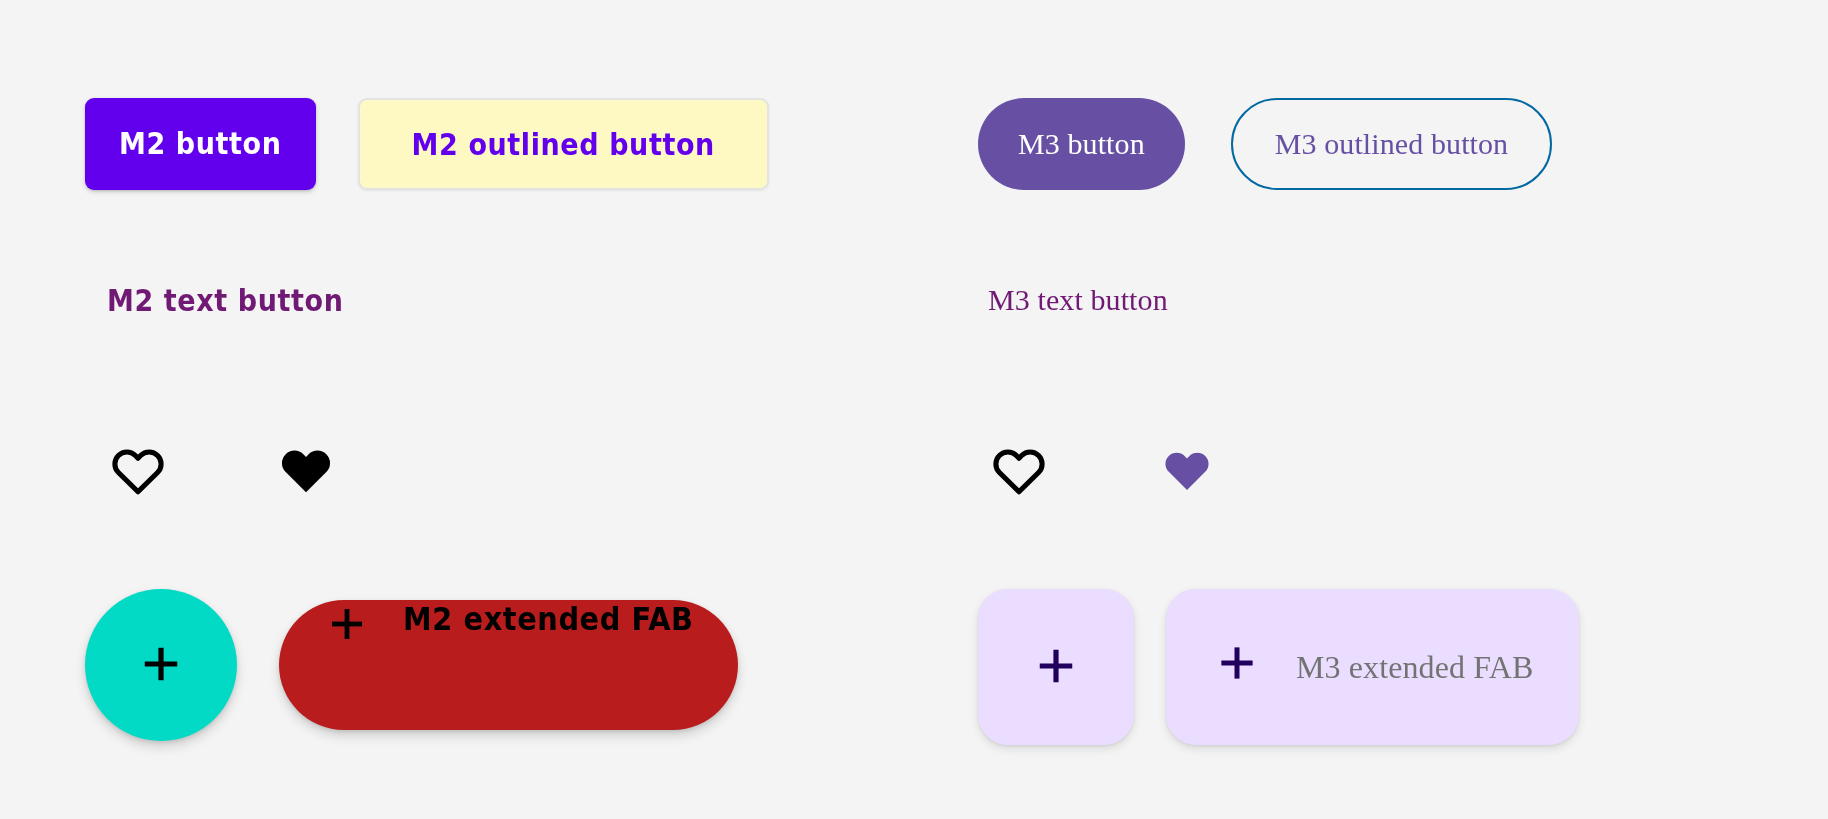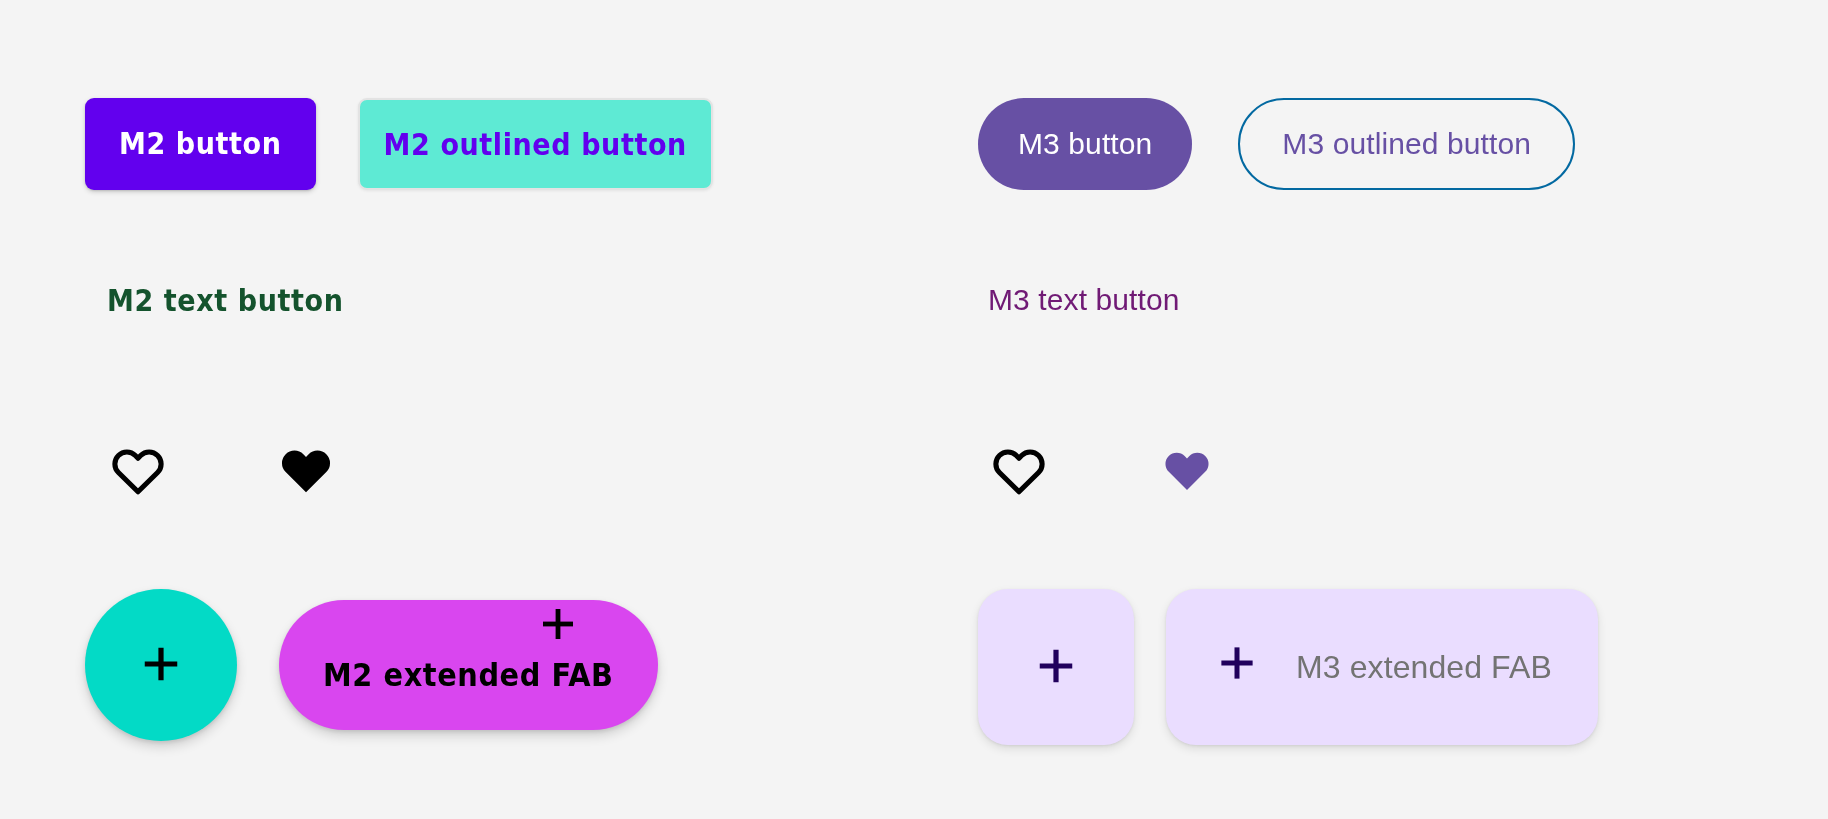--- a/index.html
+++ b/index.html
@@ -58,39 +58,39 @@
     line-height: 92px;
     display: inline-flex;
     align-items: center;
     justify-content: center;
     box-shadow: 0 2px 5px rgba(0,0,0,0.16), 0 1px 2px rgba(0,0,0,0.12);
     cursor: pointer;
     white-space: nowrap;
   }
 
   .btn-m2-outlined {
-    background: #5eead4;
+    background: #fef9c3;
     color: #6200ee;
     border: 2px solid #e3e3e3;
     border-radius: 9px;
     height: 92px;
-    padding: 0 24px;
+    padding: 0 52px;
     margin-left: 42px;
     font-size: 30px;
     display: inline-flex;
     align-items: center;
     justify-content: center;
     box-shadow: 0 1px 3px rgba(0,0,0,0.07);
     cursor: pointer;
     white-space: nowrap;
   }
 
   
   .m3-font {
-    font-family: Liberation Sans, sans-serif;
+    font-family: Liberation Serif, serif;
     font-weight: normal;
     letter-spacing: 0.1px;
   }
 
   .btn-m3-contained {
     background: #6750a4;
     color: #ffffff;
     border: none;
     border-radius: 999px;
     height: 92px;
@@ -128,21 +128,21 @@
   .btn-text {
     background: transparent;
     border: none;
     padding: 0;
     font-size: 30px;
     cursor: pointer;
     white-space: nowrap;
     display: inline-block;
   }
   .btn-text.m2 {
-    color: #14532d;
+    color: #701a75;
     margin-left: 22px;
   }
   .btn-text.m3 {
     color: #701a75;
     margin-left: 10px;
   }
 
   
   .row-icons {
     position: absolute;
@@ -186,32 +186,31 @@
     align-items: center;
     justify-content: center;
     box-shadow: 0 6px 12px rgba(0,0,0,0.14), 0 2px 4px rgba(0,0,0,0.10);
     cursor: pointer;
     padding: 0;
   }
 
   .fab-ext-m2 {
     height: 130px;
     border-radius: 999px;
-    background: #d946ef;
-    border: none;
-    display: inline-flex;
-    align-items: flex-end;
+    background: #b91c1c;
+    border: none;
+    display: inline-flex;
+    align-items: flex-start;
     padding: 0 44px;
     margin-left: 42px;
     box-shadow: 0 6px 12px rgba(0,0,0,0.14), 0 2px 4px rgba(0,0,0,0.10);
     cursor: pointer;
     color: #000000;
     font-size: 32px;
     white-space: nowrap;
-    flex-direction: column;
   }
 
   .fab-m3 {
     width: 156px;
     height: 156px;
     border-radius: 30px;
     background: #eaddff;
     border: none;
     display: inline-flex;
     align-items: center;

